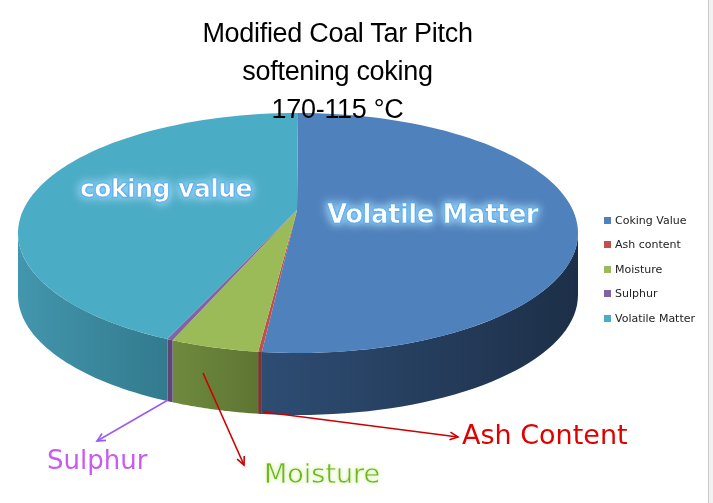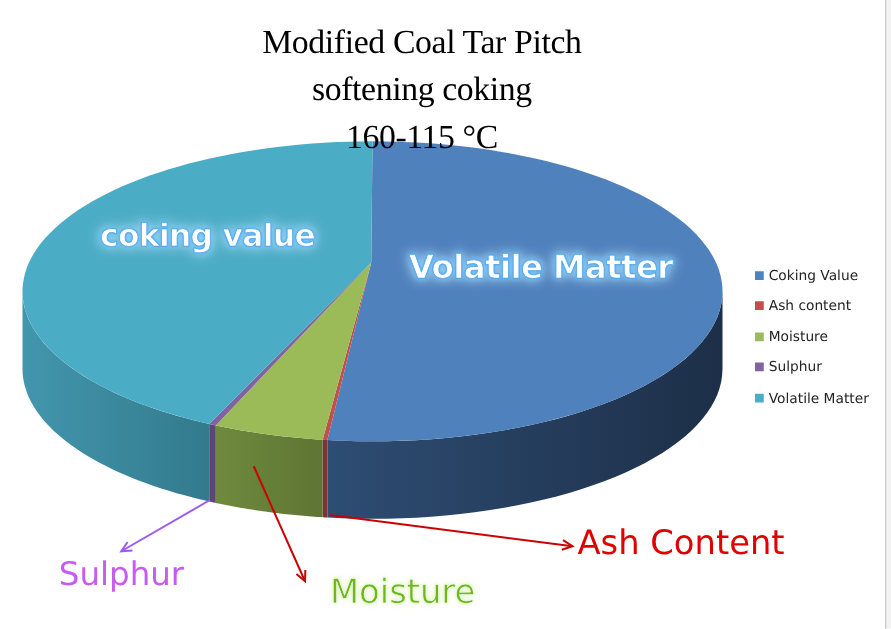--- a/index.html
+++ b/index.html
@@ -4,21 +4,21 @@
 <style>
   html, body { margin: 0; padding: 0; }
   body {
     width: 713px; height: 503px; background: #ffffff; overflow: hidden;
     position: relative; font-family: "DejaVu Sans", "Liberation Sans", sans-serif;
   }
   #chart-svg { position: absolute; left: 0; top: 0; }
   .title {
     position: absolute; left: 160px; top: 14px; width: 355px;
     text-align: center; font-size: 27px; line-height: 38px; color: #000;
-    font-family: Liberation Serif, serif; letter-spacing: -0.3px;
+    font-family: Liberation Sans, sans-serif; letter-spacing: -0.3px;
   }
   .title div { white-space: nowrap; }
   .legend {
     position: absolute; left: 604px; top: 208px; width: 100px;
   }
   .legend-item {
     display: flex; align-items: center; height: 24.5px;
     font-size: 11px; color: #222; white-space: nowrap;
     font-family: "DejaVu Sans", sans-serif;
   }
@@ -73,21 +73,21 @@
       <line x1="203" y1="373" x2="244" y2="465" stroke="#cc0000" stroke-width="1.6"></line>
       <polyline points="237.12549634890902,459.19128245211243 244,465 244.27686476925444,456.00425956913244" fill="none" stroke="#cc0000" stroke-width="1.6"></polyline>
       <line x1="168" y1="400" x2="97" y2="441" stroke="#9b5cf5" stroke-width="1.6"></line>
       <polyline points="102.06030648732424,433.5573325847285 97,441 105.97557862081526,440.33743798662755" fill="none" stroke="#9b5cf5" stroke-width="1.6"></polyline>
     </g>
 </svg>
 
 <div class="title">
   <div>Modified Coal Tar Pitch</div>
   <div>softening coking</div>
-  <div>160-115 °C</div>
+  <div>170-115 °C</div>
 </div>
 
 <div class="glow-label" style="left:80px; top:174px; font-size:25px;">coking value</div>
 <div class="glow-label" style="left:327px; top:199px; font-size:26px;">Volatile Matter</div>
 
 <div class="callout" style="left:462px; top:419px; font-size:27px; color:#e00000;">Ash Content</div>
 <div class="callout" style="left:47px; top:445px; font-size:26px; color:#c95cf0;">Sulphur</div>
 <div class="callout" style="left:264px; top:458px; font-size:27px; color:#6fb81c; text-shadow:0 0 3px #d8f0b0, 0 0 7px #e6f5cc; -webkit-text-stroke:0.4px #ffffff;">Moisture</div>
 
 <div class="legend">

